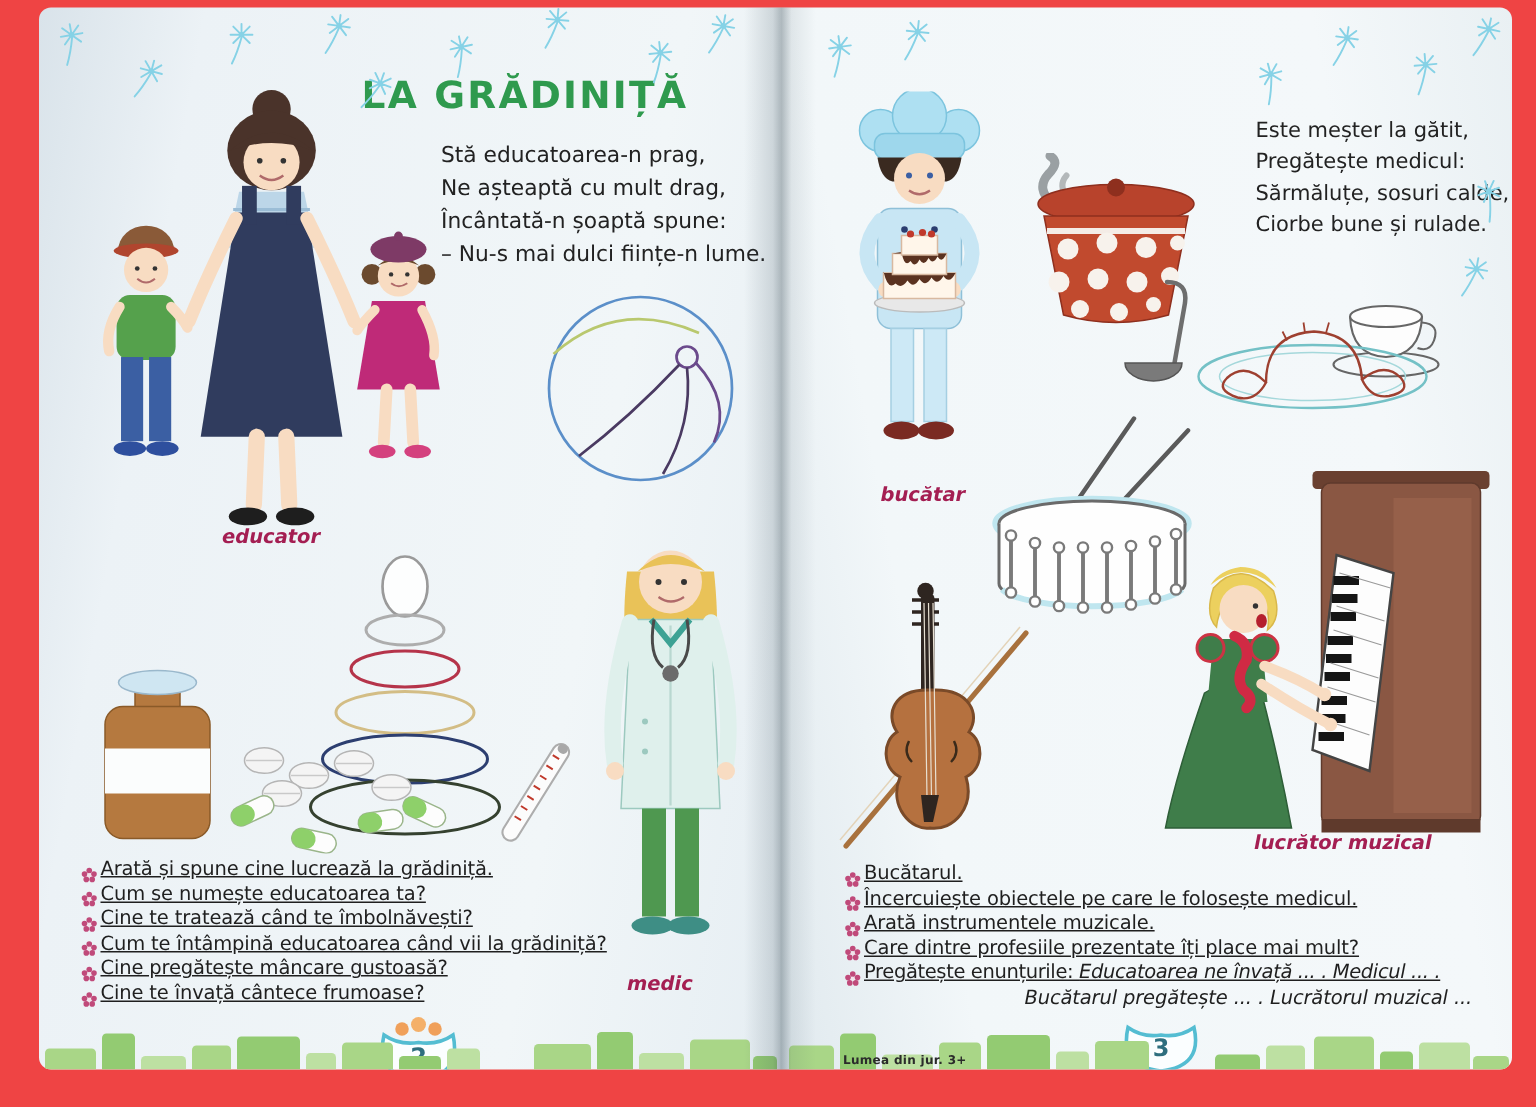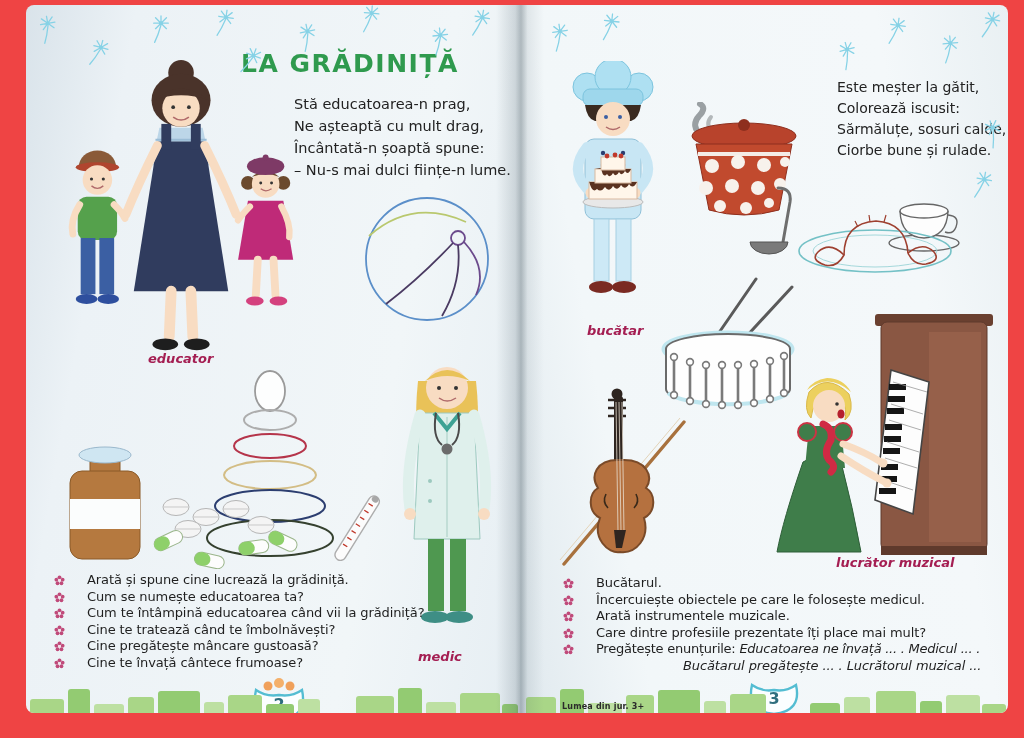--- a/index.html
+++ b/index.html
@@ -12,21 +12,21 @@
   .page.right{left:494px;width:488px;border-radius:0 8px 8px 0;
     background:linear-gradient(80deg,#e0e9ee 0%,#f2f7f9 22%,#f4f8fa 78%,#e9f0f3 100%);}
   .spine{position:absolute;left:470px;top:0;width:48px;height:708px;pointer-events:none;
     background:linear-gradient(90deg,rgba(0,0,0,0) 0%,rgba(60,80,92,.18) 40%,rgba(35,55,66,.32) 52%,rgba(60,80,92,.10) 66%,rgba(0,0,0,0) 100%);}
   .ab{position:absolute;}
   .title{font-weight:bold;color:#2f9a4e;font-size:25px;letter-spacing:1.5px;}
   .poem{font-size:14.5px;line-height:22px;color:#222;}
   .poem.small{font-size:14px;line-height:21px;}
   .plabel{font-weight:bold;font-style:italic;color:#a41e52;font-size:13px;text-align:right;}
   .qlist{font-size:13px;line-height:16.6px;color:#1f1f1f;letter-spacing:-0.1px;}
-  .q-row{display:flex;gap:22px;align-items:flex-start;white-space:nowrap;}
+  .q-row{display:flex;gap:2px;align-items:flex-end;white-space:nowrap;text-decoration:underline;}
   .q-row .fb{flex:0 0 auto;margin-top:3px;}
   .q-cont{padding-left:120px;white-space:nowrap;}
   .footer{font-size:8px;font-weight:bold;color:#2b2b2b;letter-spacing:0.2px;}
   .pnum{font-family:"DejaVu Sans",sans-serif;font-weight:bold;font-size:16px;fill:#2e6e7e;}
   .sky-block{position:absolute;bottom:0;border-radius:3px 3px 0 0;}
   svg{display:block;}
   .dd{position:absolute;pointer-events:none;}
 </style>
 </head>
 <body>
@@ -215,27 +215,27 @@
         <div class="q-row">
           <svg class="fb" width="11" height="11">
               <use href="#flower-sym"></use>
             </svg>
           <span>Cum se numește educatoarea ta?</span>
           </div>
         <div class="q-row">
           <svg class="fb" width="11" height="11">
               <use href="#flower-sym"></use>
             </svg>
+          <span>Cine te tratează când te îmbolnăvești?</span>
+          </div>
+        <div class="q-row">
+          <svg class="fb" width="11" height="11">
+              <use href="#flower-sym"></use>
+            </svg>
           <span>Cum te întâmpină educatoarea când vii la grădiniță?</span>
-          </div>
-        <div class="q-row">
-          <svg class="fb" width="11" height="11">
-              <use href="#flower-sym"></use>
-            </svg>
-          <span>Cine te tratează când te îmbolnăvești?</span>
           </div>
         <div class="q-row">
           <svg class="fb" width="11" height="11">
               <use href="#flower-sym"></use>
             </svg>
           <span>Cine pregătește mâncare gustoasă?</span>
           </div>
         <div class="q-row">
           <svg class="fb" width="11" height="11">
               <use href="#flower-sym"></use>
@@ -266,21 +266,21 @@
           <div class="sky-block" style="left: 400px; width: 30px; height: 11px; background: rgb(189, 224, 162);"></div>
           <div class="sky-block" style="left: 434px; width: 40px; height: 20px; background: rgb(169, 214, 135);"></div>
           <div class="sky-block" style="left: 476px; width: 16px; height: 9px; background: rgb(147, 203, 114);"></div>
         </div>
     </div>
 
     <div class="page right">
 
       <div class="ab poem small" style="left:317px;top:72px;">
         <div>Este meșter la gătit,</div>
-        <div>Colorează iscusit:</div>
+        <div>Pregătește medicul:</div>
         <div>Sărmăluțe, sosuri calde,</div>
         <div>Ciorbe bune și rulade.</div>
       </div>
 
       <svg class="ab" style="left:37px;top:56px;" width="112" height="250" viewBox="0 0 112 250">
         <circle cx="30" cy="26" r="14" fill="#aee0f2" stroke="#7cc4de"></circle>
         <circle cx="82" cy="26" r="14" fill="#aee0f2" stroke="#7cc4de"></circle>
         <circle cx="56" cy="16" r="18" fill="#aee0f2" stroke="#7cc4de"></circle>
         <rect x="26" y="28" width="60" height="17" rx="7" fill="#9ed7ec" stroke="#7cc4de"></rect>
         <path d="M28,44 Q30,58 38,60 L74,60 Q82,58 84,44 Z" fill="#3a2a20"></path>

